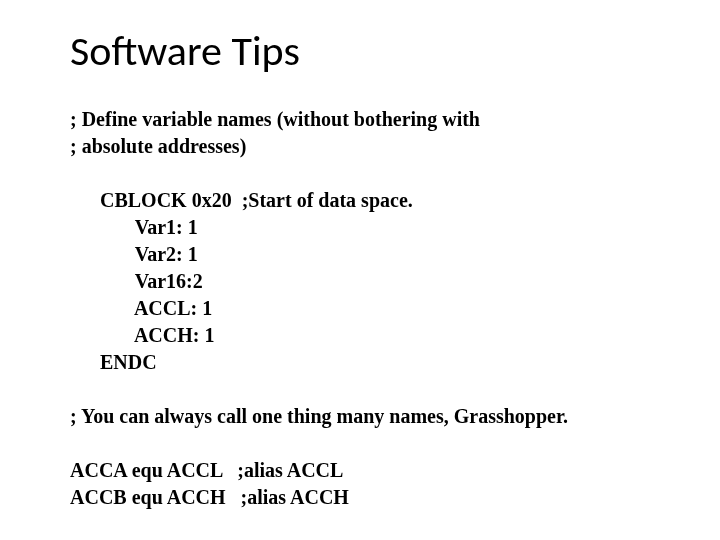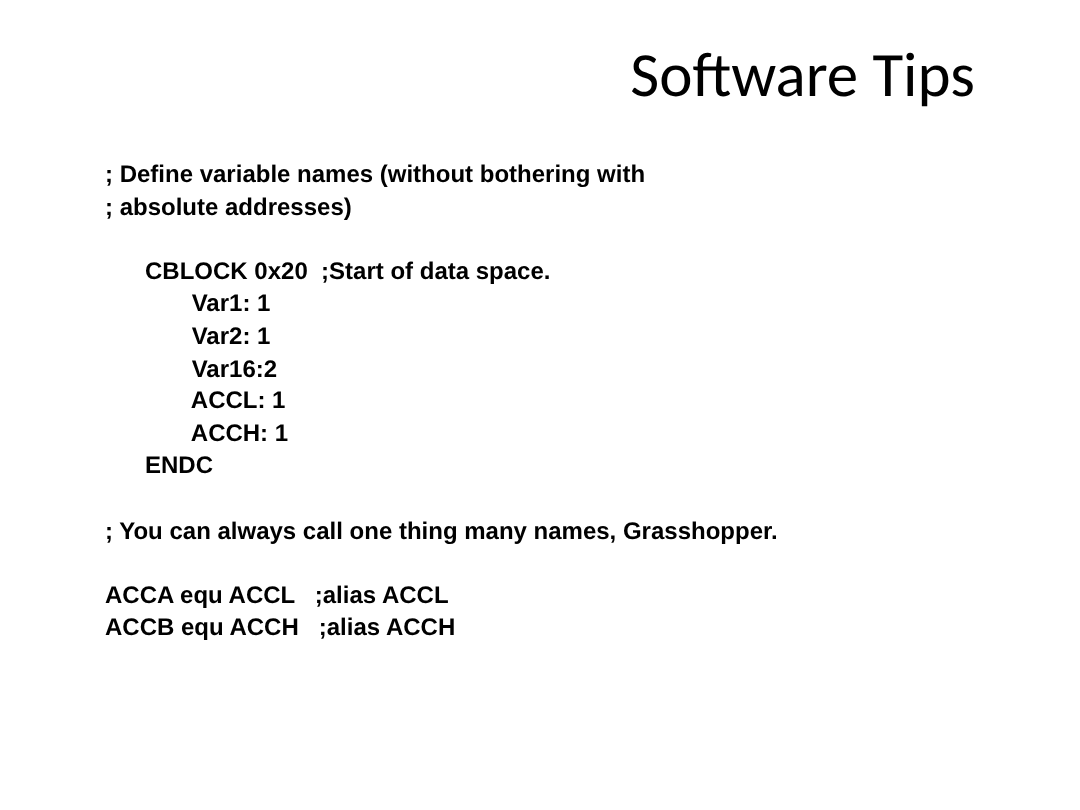--- a/index.html
+++ b/index.html
@@ -15,27 +15,27 @@
     width: 720px;
     height: 540px;
     box-sizing: border-box;
     padding: 25px 70px 0 70px;
     position: relative;
   }
   .title {
     font-family: Calibri, "Segoe UI", Arial, sans-serif;
     font-size: 42px;
     font-weight: 400;
-    text-align: right;
+    text-align: left;
     margin: 0 0 30px 0;
     letter-spacing: 0px;
   }
   .code {
-    font-family: Liberation Sans, sans-serif;
-    font-size: 16px;
+    font-family: Liberation Serif, serif;
+    font-size: 20px;
     font-weight: bold;
     line-height: 1.35;
     white-space: pre;
   }
 </style>
 </head>
 <body>
 
 <div class="slide">
   <h1 class="title">Software Tips</h1>

